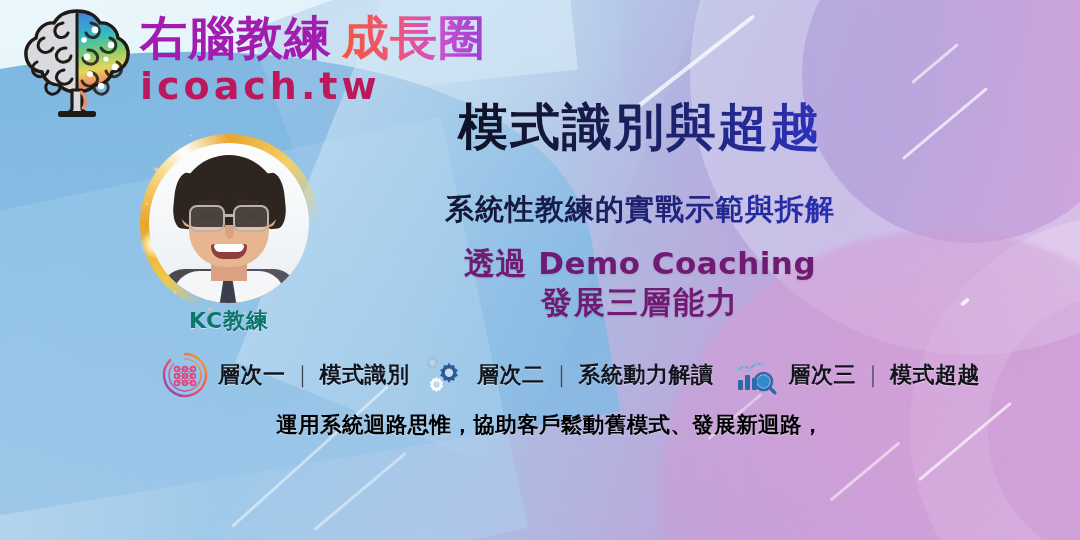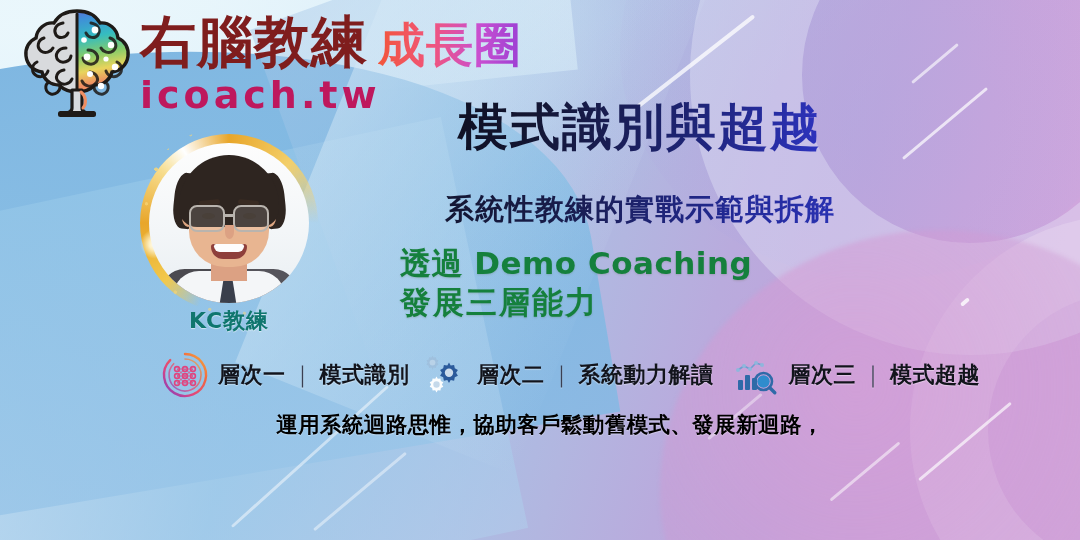--- a/index.html
+++ b/index.html
@@ -93,22 +93,22 @@
   .s7{left:205px;top:455px;width:210px;height:3px;transform:rotate(-42deg);opacity:.55;}
   .s8{left:960px;top:300px;width:10px;height:4px;transform:rotate(-40deg);opacity:.9;}
   .s9{left:300px;top:490px;width:120px;height:3px;transform:rotate(-40deg);opacity:.5;}
 
   
   .logo{position:absolute;left:18px;top:4px;display:flex;align-items:flex-start;}
   .logo-mark{width:118px;height:118px;position:relative;flex:0 0 auto;}
   .logo-text{margin-left:4px;padding-top:10px;}
   .logo-line1{display:flex;align-items:baseline;line-height:1;}
   .brand-cn{
-    font-size:56px;font-weight:700;letter-spacing:1px;
-    color:#7f1d1d;
+    font-size:47px;font-weight:700;letter-spacing:1px;
+    color:#a21caf;
     font-family:"DejaVu Sans","Liberation Sans",sans-serif;
   }
   .brand-circle{
     font-size:47px;font-weight:700;margin-left:10px;letter-spacing:1px;
     background:linear-gradient(90deg,#f2563a 0%,#f0557e 38%,#c94fd0 70%,#9b3fd4 100%);
     -webkit-background-clip:text;background-clip:text;color:transparent;
     font-family:"DejaVu Sans","Liberation Sans",sans-serif;
   }
   .brand-url{
     font-size:38px;font-weight:700;color:#be185d;letter-spacing:4px;margin-top:3px;
@@ -190,22 +190,22 @@
     -webkit-background-clip:text;background-clip:text;color:transparent;
   }
   .subhead{
     position:absolute;left:380px;top:190px;width:520px;text-align:center;
     font-size:29px;font-weight:800;letter-spacing:1px;
     font-family:"DejaVu Sans","Liberation Sans",sans-serif;
     background:linear-gradient(100deg,#101224 0%,#181c4a 34%,#232a9a 70%,#2f37c4 100%);
     -webkit-background-clip:text;background-clip:text;color:transparent;
   }
   .green-block{
-    position:absolute;left:400px;top:244px;width:480px;
-    color:#15803d;line-height:1.26;
+    position:absolute;left:400px;top:244px;width:480px;text-align:center;
+    color:#701a75;line-height:1.26;
     font-family:"DejaVu Sans","Liberation Sans",sans-serif;
     text-shadow:0 1px 2px rgba(70,80,30,.18);
   }
   .green-l1{font-size:31px;font-weight:700;letter-spacing:.5px;}
   .green-l2{font-size:31px;font-weight:700;letter-spacing:2px;}
 
   
   .levels{
     position:absolute;left:160px;top:348px;width:820px;height:54px;
     display:flex;

